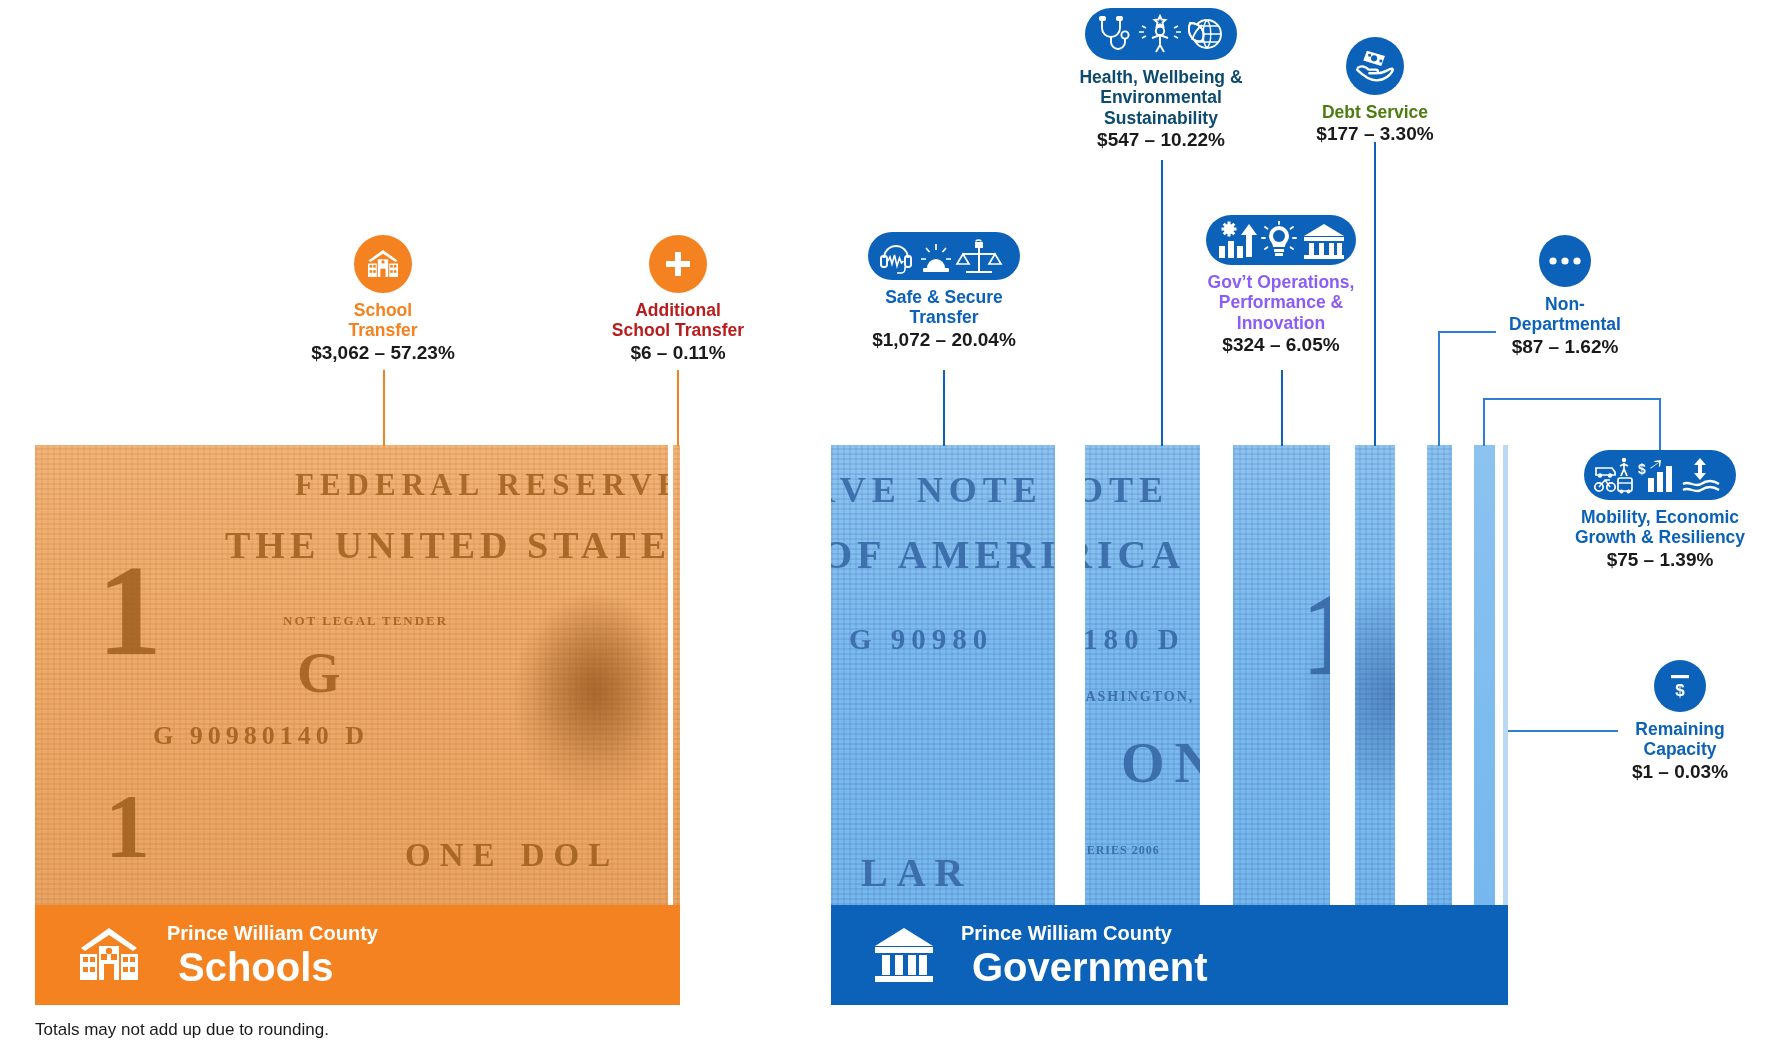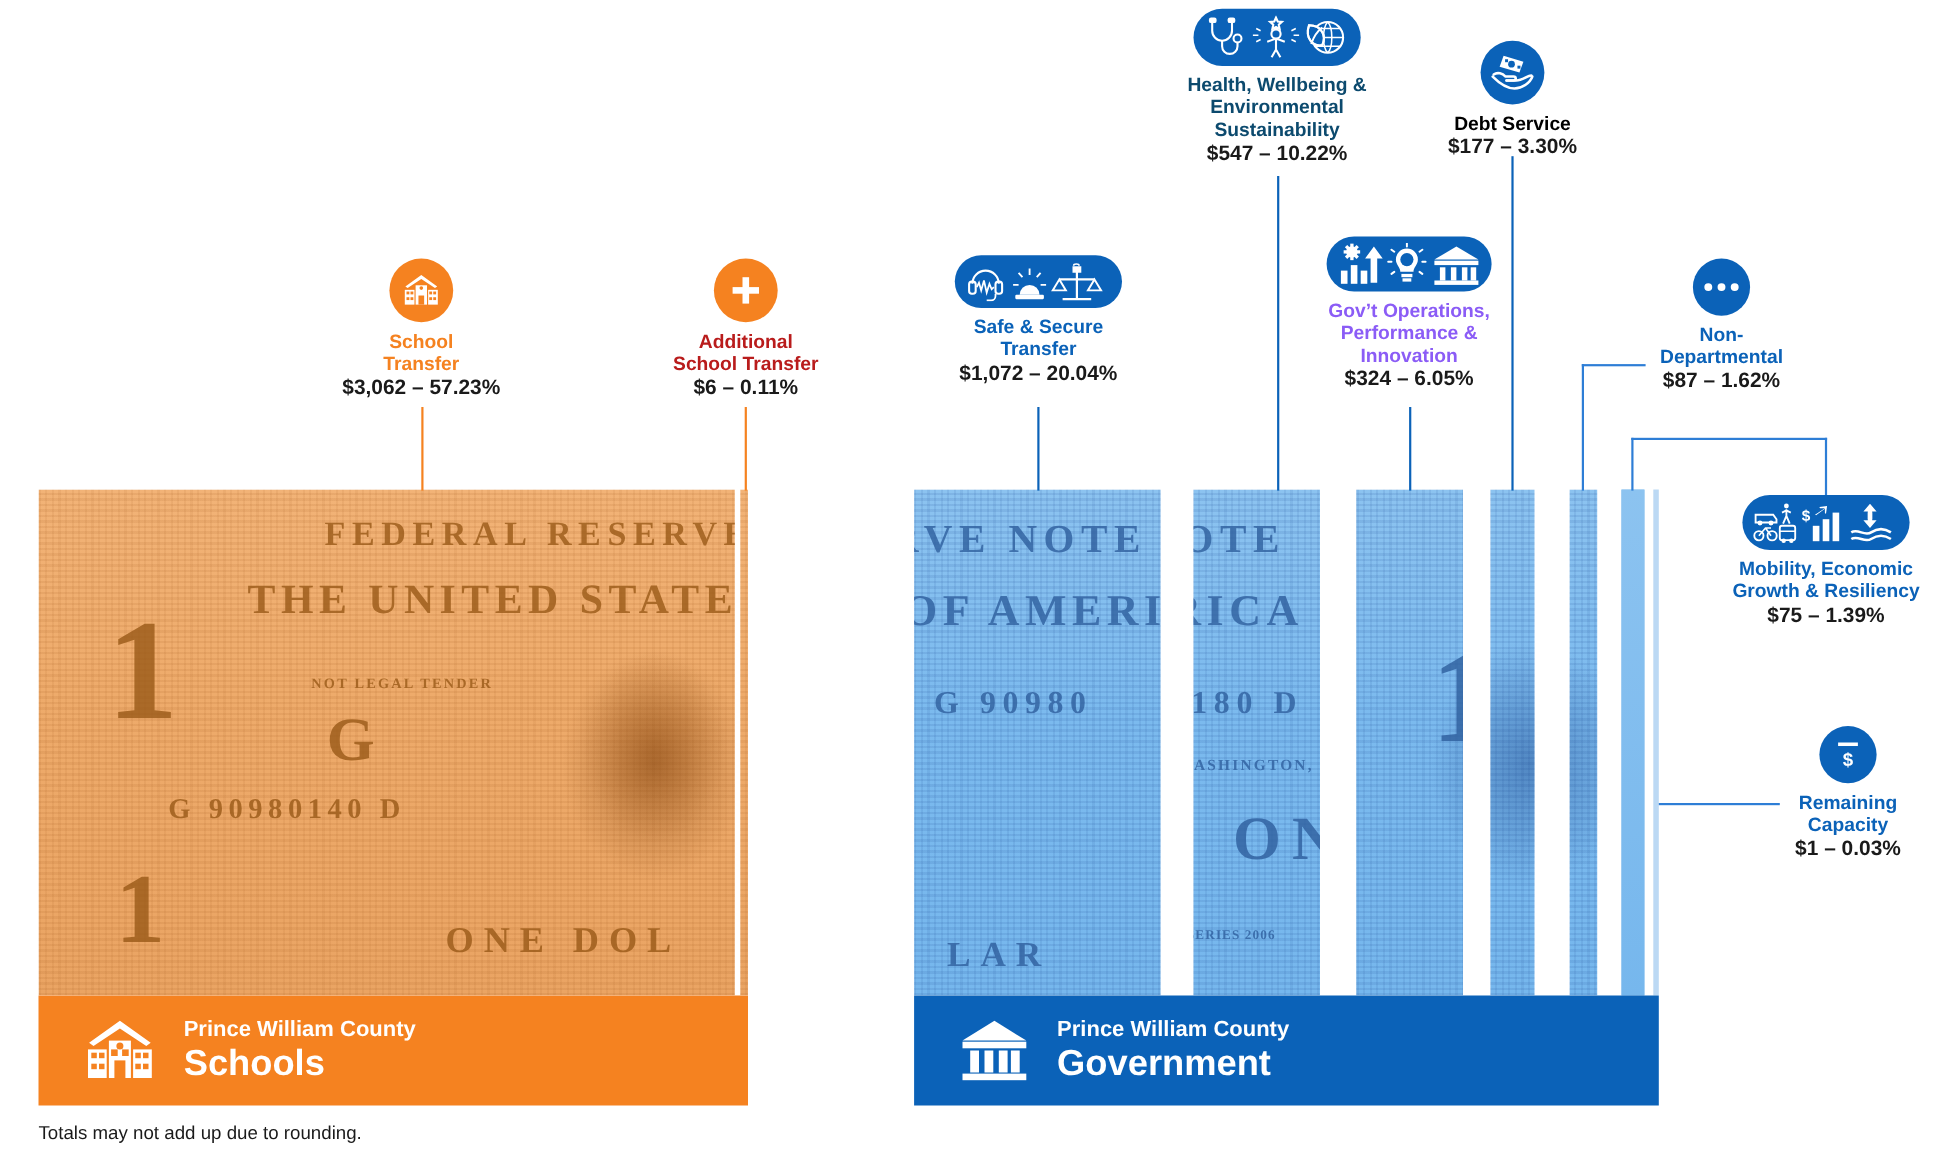--- a/index.html
+++ b/index.html
@@ -54,21 +54,21 @@
   .blue   .billtext span{color:#2f5f9e;opacity:.80;}
 
   
   .plate{
     position:absolute;
     display:flex;align-items:center;
     color:#ffffff;
   }
   .plate .plate-icon{margin-left:42px;margin-right:26px;display:block;}
   .plate .plate-l1{font-size:20px;font-weight:bold;line-height:1.15;}
-  .plate .plate-l2{font-size:33px;font-weight:bold;line-height:1.1;}
+  .plate .plate-l2{font-size:40px;font-weight:bold;line-height:1.1;margin-left:11px;}
 
   
   .callout{position:absolute;text-align:center;}
   .pill{
     display:inline-flex;align-items:center;justify-content:center;
     border-radius:999px;
   }
   .cname{font-size:17.5px;font-weight:bold;line-height:1.17;margin-top:7px;}
   .cval{font-size:19px;font-weight:bold;line-height:1.2;color:#1a1a1a;margin-top:1px;}
   .lead{position:absolute;}
@@ -127,21 +127,21 @@
       <div class="plate-l2">Schools</div>
     </span>
   </div>
 
   <div class="bill blue" style="left:831px;top:445px;width:224px;height:460px;">
     <div class="bill-inner" style="left:0;width:1420px;">
       <div class="billtext">
         <span style="left:-22px;top:24px;font-size:36px;letter-spacing:6px;">RVE NOTE</span>
         <span style="left:-10px;top:86px;font-size:40px;letter-spacing:5px;">OF AMERICA</span>
         <span style="left:18px;top:178px;font-size:29px;letter-spacing:6px;">G 90980</span>
-        <span style="left:30px;top:404px;font-size:32px;letter-spacing:9px;">LAR</span>
+        <span style="left:30px;top:404px;font-size:40px;letter-spacing:9px;">LAR</span>
       </div>
     </div>
   </div>
 
   <div class="bill blue" style="left:1085px;top:445px;width:115px;height:460px;">
     <div class="bill-inner" style="left:-254px;width:1420px;">
       <div class="billtext">
         <span style="left:244px;top:24px;font-size:36px;letter-spacing:6px;">OTE</span>
         <span style="left:232px;top:86px;font-size:40px;letter-spacing:5px;">RICA</span>
         <span style="left:252px;top:178px;font-size:29px;letter-spacing:6px;">180 D</span>
@@ -363,21 +363,21 @@
           <path d="M13 3l20 6-4 11-20-6z"></path>
           <circle cx="21" cy="11.5" r="3.4" fill="#0B62B8"></circle>
           <rect x="14.5" y="6.5" width="3" height="3" fill="#0B62B8"></rect>
           <rect x="27" y="13" width="3" height="3" fill="#0B62B8"></rect>
         </g>
         <path d="M3 22c4-3 9-1 12 2h8c3 0 3 4 0 4h-7" stroke="#fff" stroke-width="2.6" fill="none" stroke-linecap="round"></path>
         <path d="M16 28h10c6 0 11-5 15-5" stroke="#fff" stroke-width="2.6" fill="none" stroke-linecap="round"></path>
         <path d="M2 24c6 6 14 12 22 12s16-6 18-12" stroke="#fff" stroke-width="2.6" fill="none" stroke-linecap="round"></path>
       </svg>
     </span>
-    <div class="cname" style="color:#000000;">
+    <div class="cname" style="color:#4d7c0f;">
       <div>Debt Service</div>
     </div>
     <div class="cval">$177 – 3.30%</div>
   </div>
 
   <div class="callout" style="left:1480px;top:235px;width:170px;">
     <span class="pill" style="width:52px;height:52px;background:#0B62B8;">
       <svg width="34" height="10" viewBox="0 0 34 10">
           <circle cx="5" cy="5" r="3.6" fill="#fff"></circle>
           <circle cx="17" cy="5" r="3.6" fill="#fff"></circle>

